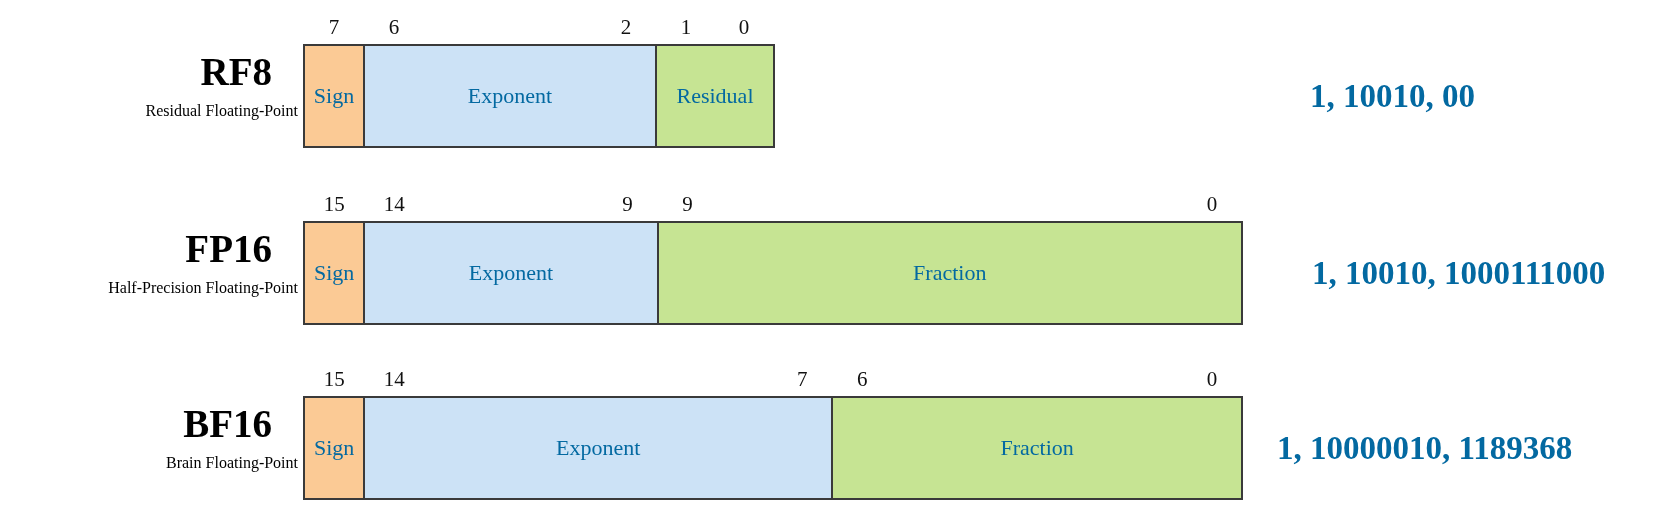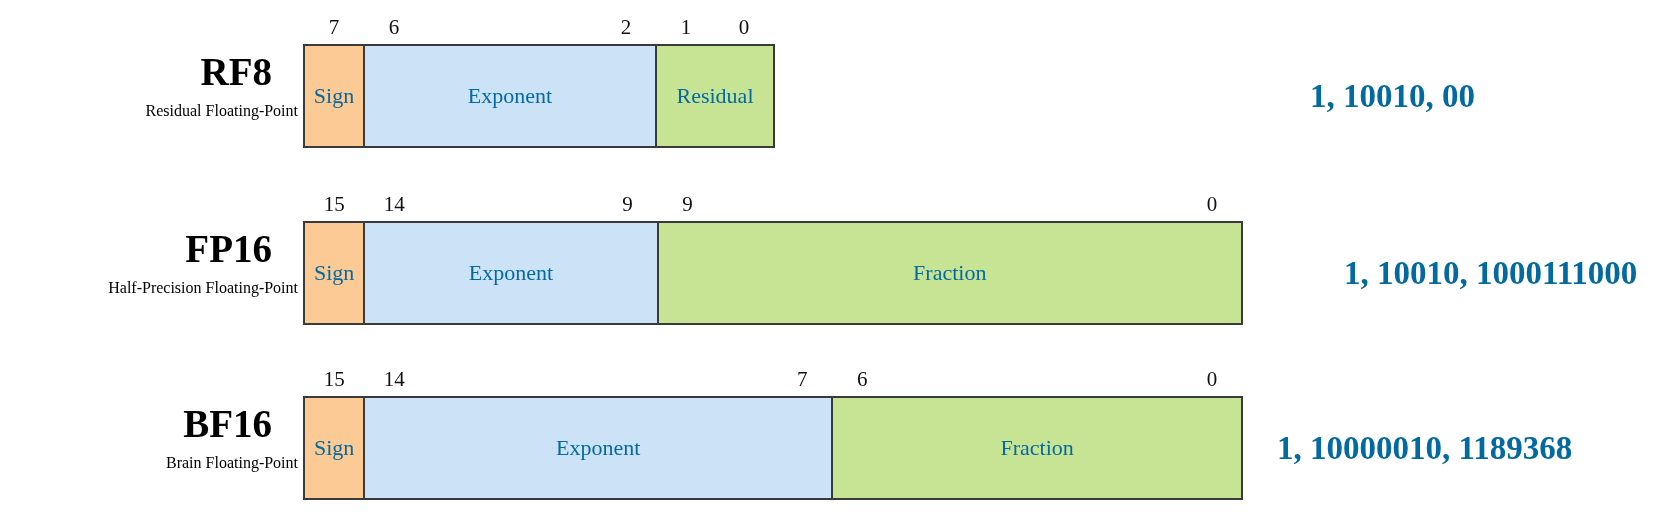--- a/index.html
+++ b/index.html
@@ -137,21 +137,21 @@
           <span class="field-label">Exponent</span>
           <span class="bit-index msb">14</span>
           <span class="bit-index lsb">9</span>
         </div>
         <div class="field" style="flex-grow: 10; flex-basis: 0px; background: rgb(198, 228, 147); border-color: rgb(58, 58, 58);">
           <span class="field-label">Fraction</span>
           <span class="bit-index msb">9</span>
           <span class="bit-index lsb">0</span>
         </div>
       </div>
-      <div class="bit-string" style="left: 1344px; font-family: Liberation Serif, serif;">1, 10010, 1000111000</div>
+      <div class="bit-string" style="left: 1312px; font-family: Liberation Serif, serif;">1, 10010, 1000111000</div>
     </div>
     <div class="format-row" style="top: 396px;">
       <div class="format-label">
         <div class="format-title">BF16</div>
         <div class="format-subtitle">Brain Floating-Point</div>
       </div>
       <div class="bit-box" style="left: 303px; width: 940px; border-color: rgb(58, 58, 58);">
         <div class="field" style="flex-grow: 1; flex-basis: 0px; background: rgb(251, 202, 149); border-color: rgb(58, 58, 58);">
           <span class="field-label">Sign</span>
           <span class="bit-index solo">15</span>

